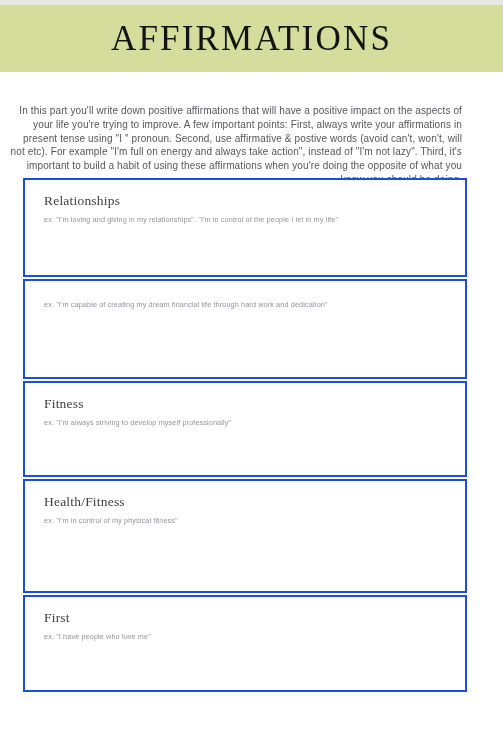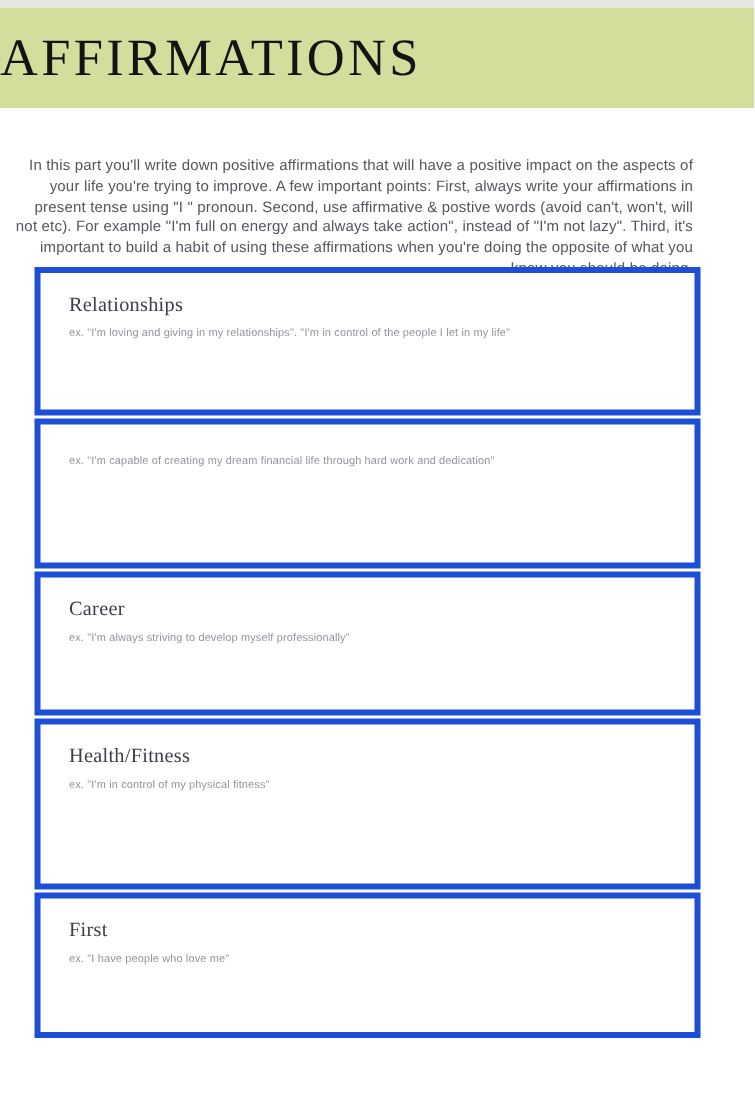--- a/index.html
+++ b/index.html
@@ -28,20 +28,21 @@
   
   .title-banner {
     position: absolute;
     top: 5px;
     left: 0;
     width: 503px;
     height: 67px;
     background: #d4dd9b;
     display: flex;
     align-items: center;
+    justify-content: center;
   }
   .title-banner .page-title {
     font-family: "Liberation Serif", serif;
     font-size: 35px;
     font-weight: 400;
     color: #141414;
     letter-spacing: 2.2px;
     line-height: 1;
     white-space: nowrap;
   }
@@ -61,21 +62,21 @@
 
   
   .sections {
     position: absolute;
     top: 178px;
     left: 23px;
     width: 444px;
   }
   .section-box {
     box-sizing: border-box;
-    border: 4px solid #1d4ed8;
+    border: 2px solid #1d4ed8;
     background: #ffffff;
     margin-bottom: 2px;
     padding: 13px 0 0 19px;
   }
   .section-box.s-relationships { height: 99px; }
   .section-box.s-finance       { height: 100px; }
   .section-box.s-career        { height: 96px; }
   .section-box.s-health        { height: 114px; }
   .section-box.s-love          { height: 97px; }
 
@@ -116,21 +117,21 @@
     <div class="section-example">ex. "I'm loving and giving in my relationships". "I'm in control of the people I let in my life"</div>
     <div class="section-writing-area"></div>
   </div>
 
   <div class="section-box s-finance">
     <div class="section-example">ex. "I'm capable of creating my dream financial life through hard work and dedication"</div>
     <div class="section-writing-area"></div>
   </div>
 
   <div class="section-box s-career">
-    <div class="section-title">Career</div>
+    <div class="section-title">Fitness</div>
     <div class="section-example">ex. "I'm always striving to develop myself professionally"</div>
     <div class="section-writing-area"></div>
   </div>
 
   <div class="section-box s-health">
     <div class="section-title">Health/Fitness</div>
     <div class="section-example">ex. "I'm in control of my physical fitness"</div>
     <div class="section-writing-area"></div>
   </div>
 

